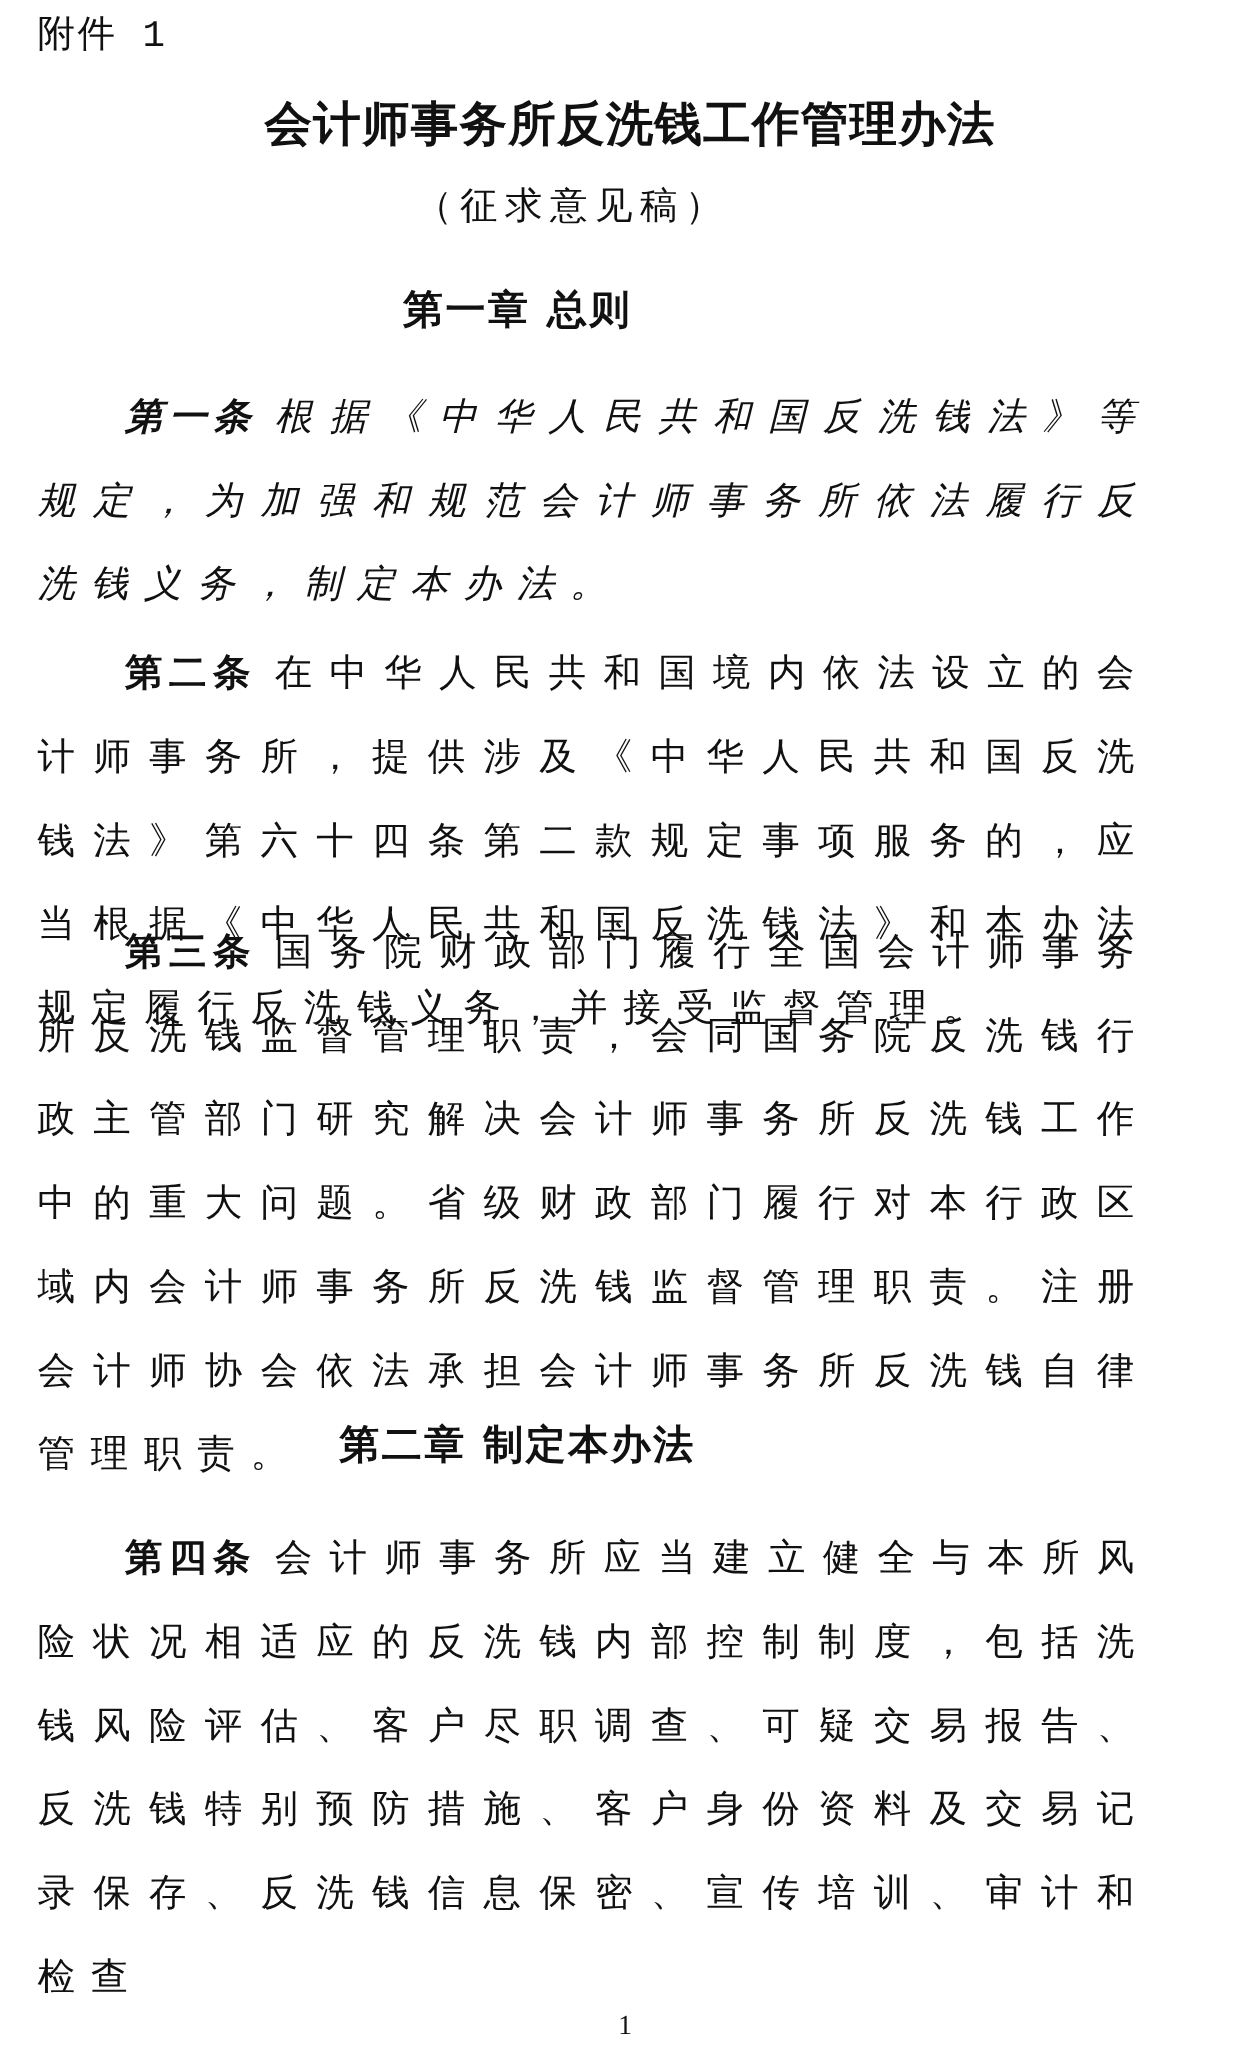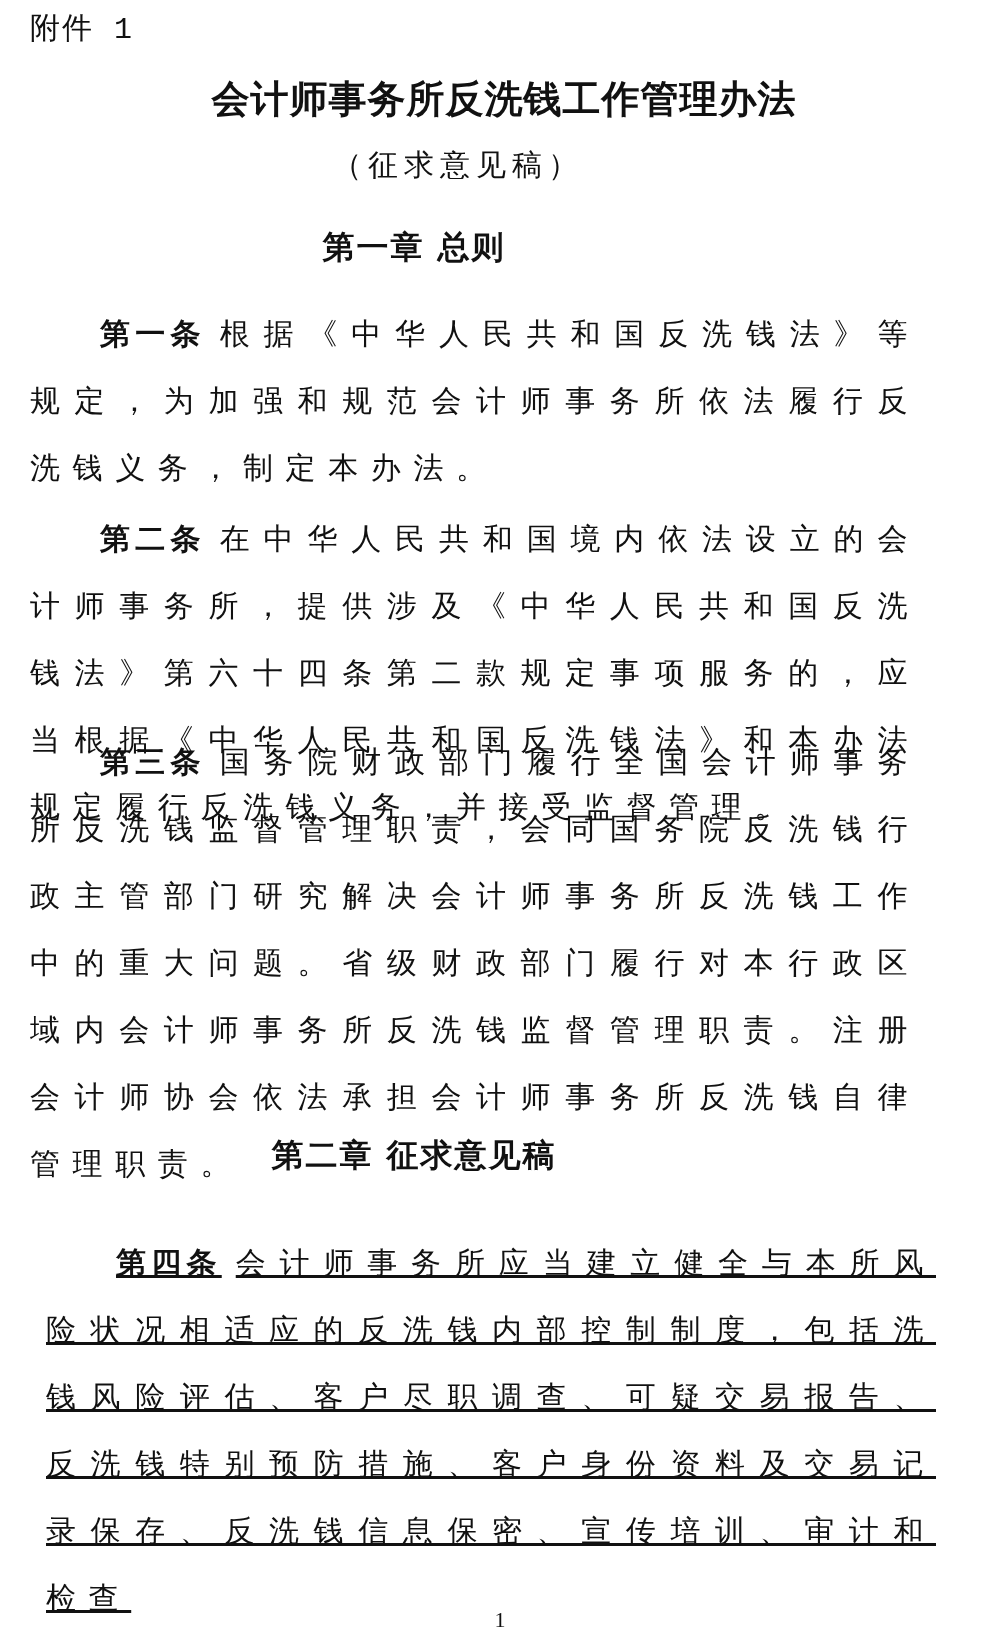--- a/index.html
+++ b/index.html
@@ -97,31 +97,31 @@
 <body>
 
 <div class="attachment-label">附件 1</div>
 
 <h1 class="doc-title" style="margin:4px;">会计师事务所反洗钱工作管理办法</h1>
 
 <div class="doc-subtitle">（征求意见稿）</div>
 
 <h2 class="chapter-heading chapter-1" style="margin:0;">第一章  总则</h2>
 
-<p class="article article-1" style="margin:0;">
+<p class="article article-1" style="margin:0;font-style:italic;">
   <span class="article-label">第一条</span><span>根据《中华人民共和国反洗钱法》等规定，为加强和规范会计师事务所依法履行反洗钱义务，制定本办法。</span>
 </p>
 
 <p class="article article-2" style="margin:0;">
   <span class="article-label">第二条</span><span>在中华人民共和国境内依法设立的会计师事务所，提供涉及《中华人民共和国反洗钱法》第六十四条第二款规定事项服务的，应当根据《中华人民共和国反洗钱法》和本办法规定履行反洗钱义务，并接受监督管理。</span>
 </p>
 
 <p class="article article-3" style="margin:0;">
   <span class="article-label">第三条</span><span>国务院财政部门履行全国会计师事务所反洗钱监督管理职责，会同国务院反洗钱行政主管部门研究解决会计师事务所反洗钱工作中的重大问题。省级财政部门履行对本行政区域内会计师事务所反洗钱监督管理职责。注册会计师协会依法承担会计师事务所反洗钱自律管理职责。</span>
 </p>
 
-<h2 class="chapter-heading chapter-2" style="margin:0;">第二章  征求意见稿</h2>
+<h2 class="chapter-heading chapter-2" style="margin:0;">第二章  制定本办法</h2>
 
-<p class="article article-4" style="margin:16px;text-decoration:underline;">
+<p class="article article-4" style="margin:0;">
   <span class="article-label">第四条</span><span>会计师事务所应当建立健全与本所风险状况相适应的反洗钱内部控制制度，包括洗钱风险评估、客户尽职调查、可疑交易报告、反洗钱特别预防措施、客户身份资料及交易记录保存、反洗钱信息保密、宣传培训、审计和检查</span>
 </p>
 
 <div class="page-number">1</div>
 
 </body></html>

